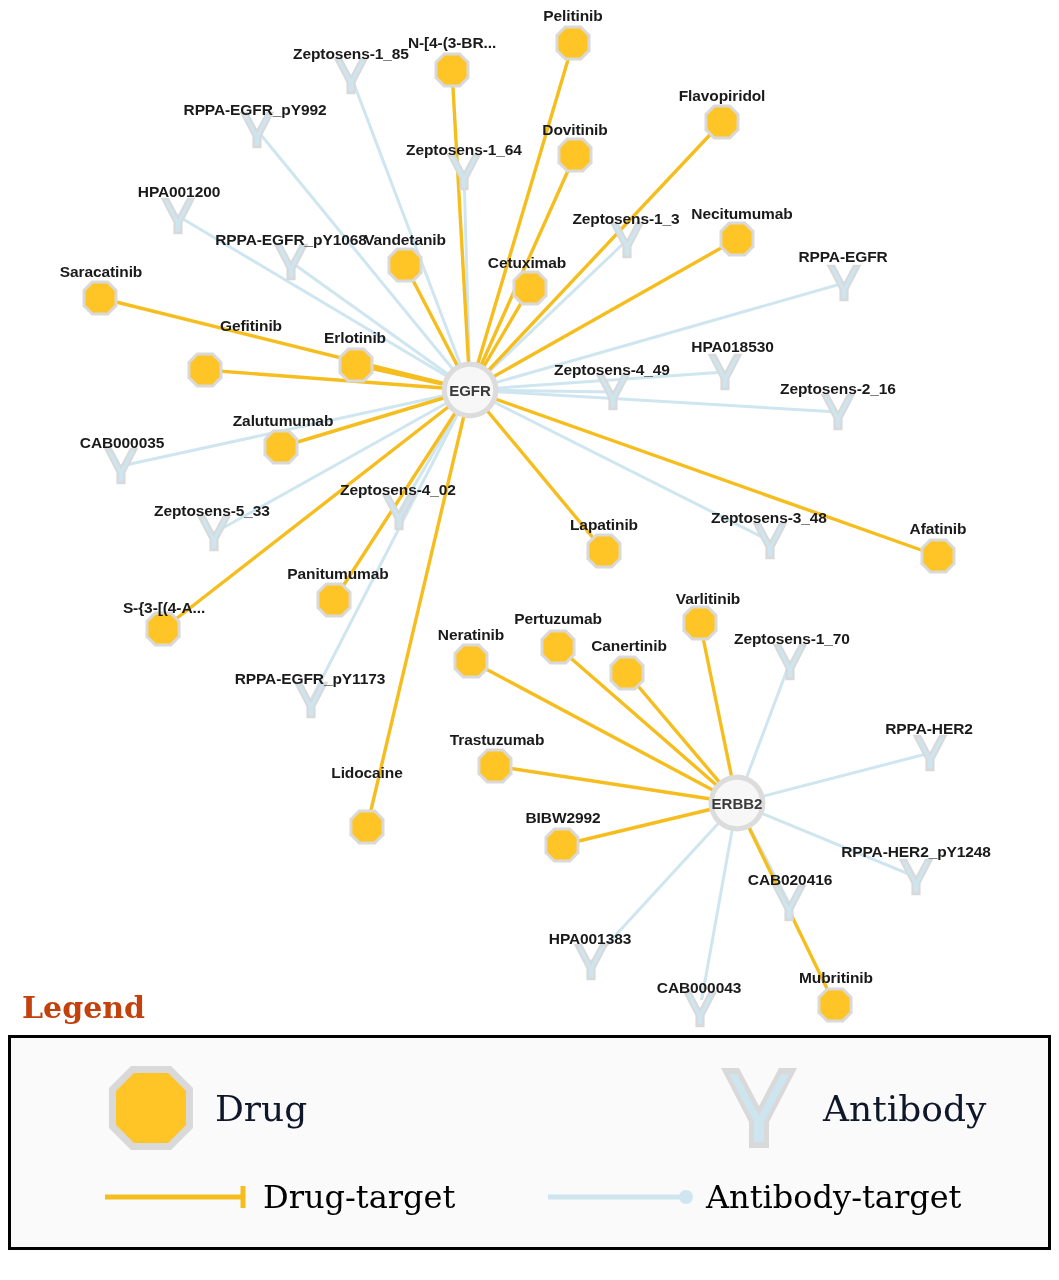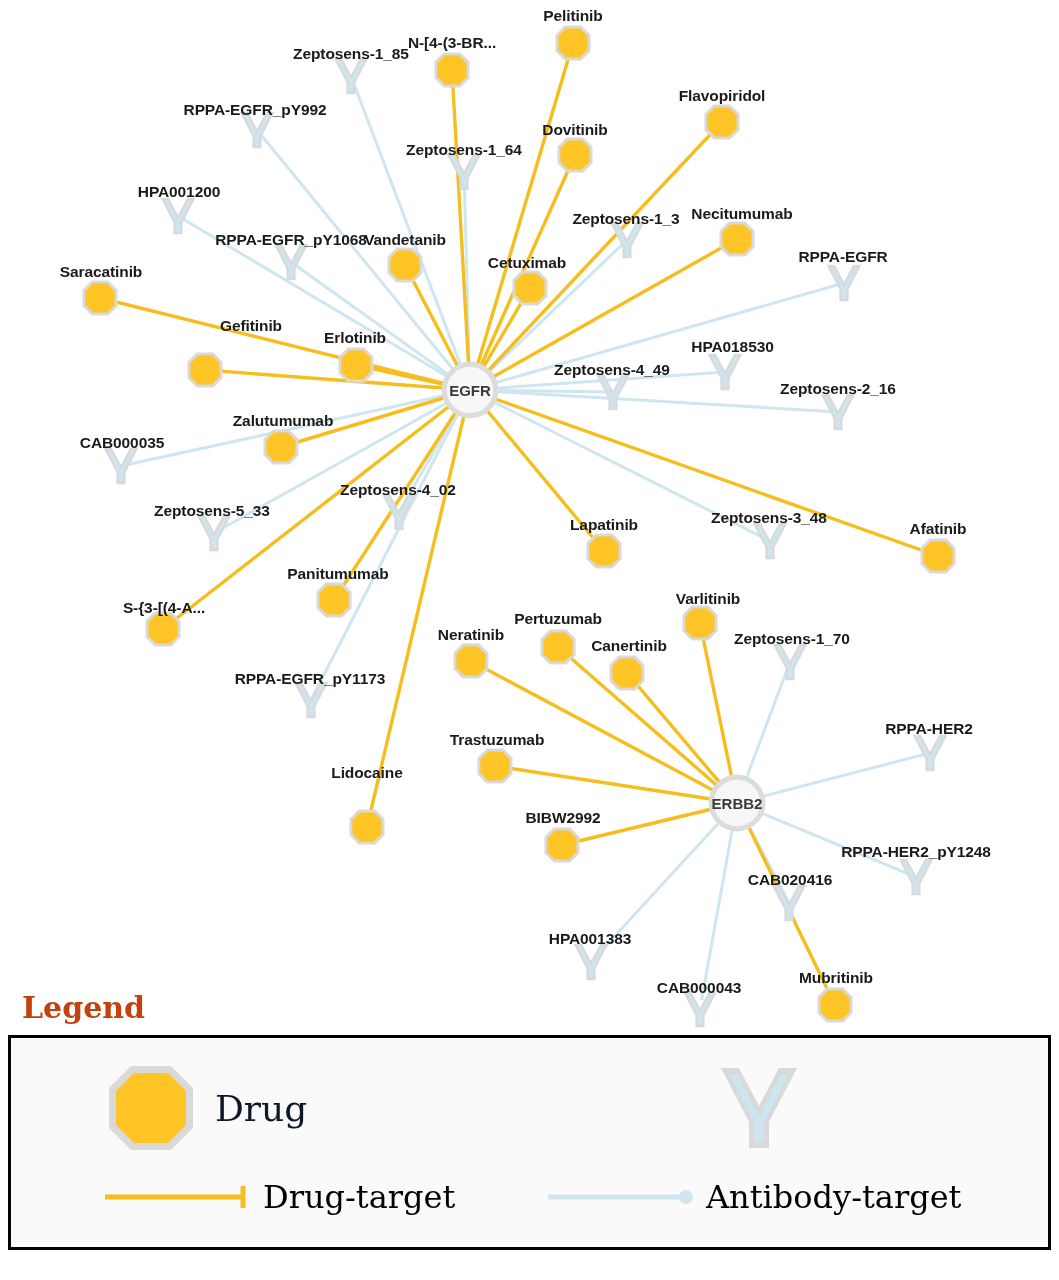--- a/index.html
+++ b/index.html
@@ -471,20 +471,21 @@
       </svg>
       <span class="legend-text">Drug</span>
     </div>
 
 
     <div class="legend-item" style="left:700px; top:22px;">
       <svg width="96" height="96" viewBox="0 0 96 96">
         <path d="M10,8 L28,8 L48,46 L68,8 L86,8 L58,62 L58,88 L38,88 L38,62 Z" fill="#D9D9D9"></path>
         <path d="M18,14 L26,14 L48,56 L70,14 L78,14 L53,62 L53,82 L43,82 L43,62 Z" fill="#CDE5EF"></path>
       </svg>
+      <span class="legend-text">Antibody</span>
     </div>
 
     <div class="legend-item" style="left:92px; top:140px;">
       <svg width="150" height="30" viewBox="0 0 150 30">
         <line x1="2" y1="15" x2="140" y2="15" stroke="#F5BE1E" stroke-width="5"></line>
         <line x1="140" y1="4" x2="140" y2="26" stroke="#F5BE1E" stroke-width="5"></line>
       </svg>
       <span class="legend-edge-text">Drug-target</span>
     </div>
 

